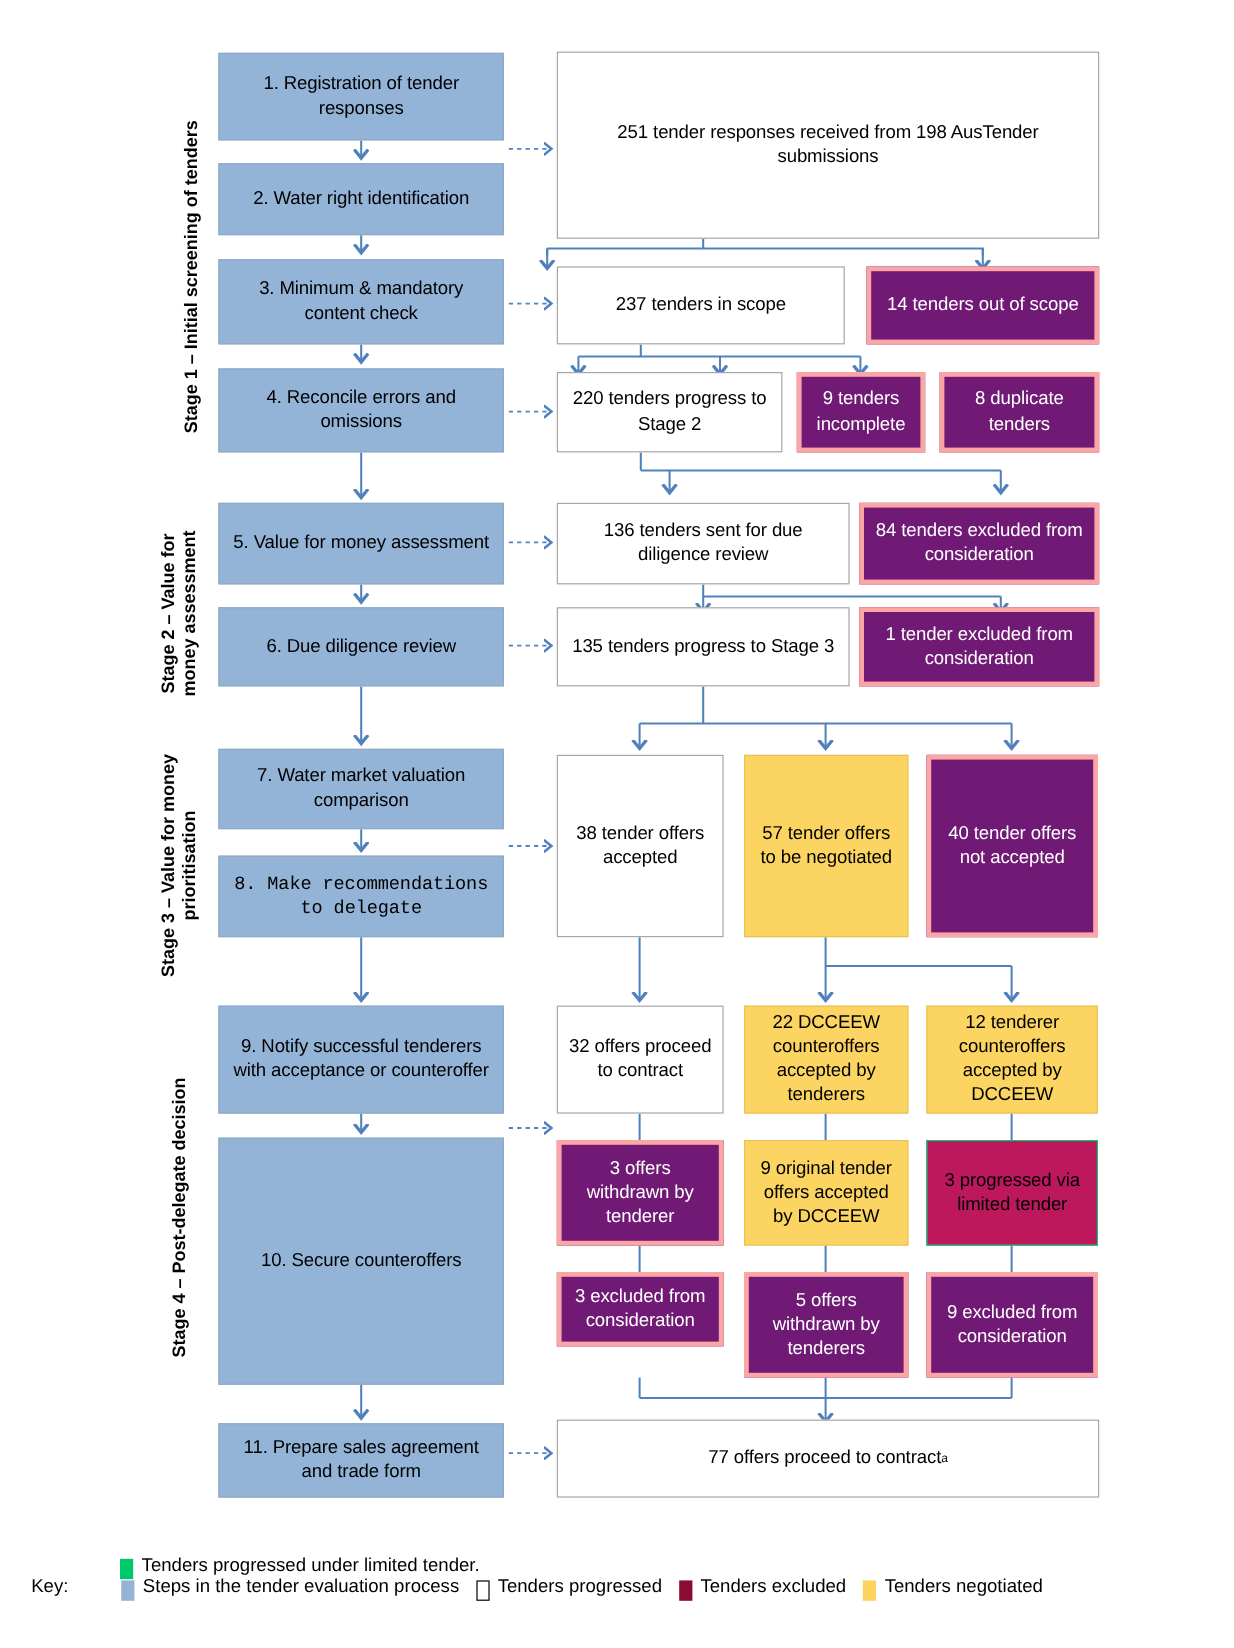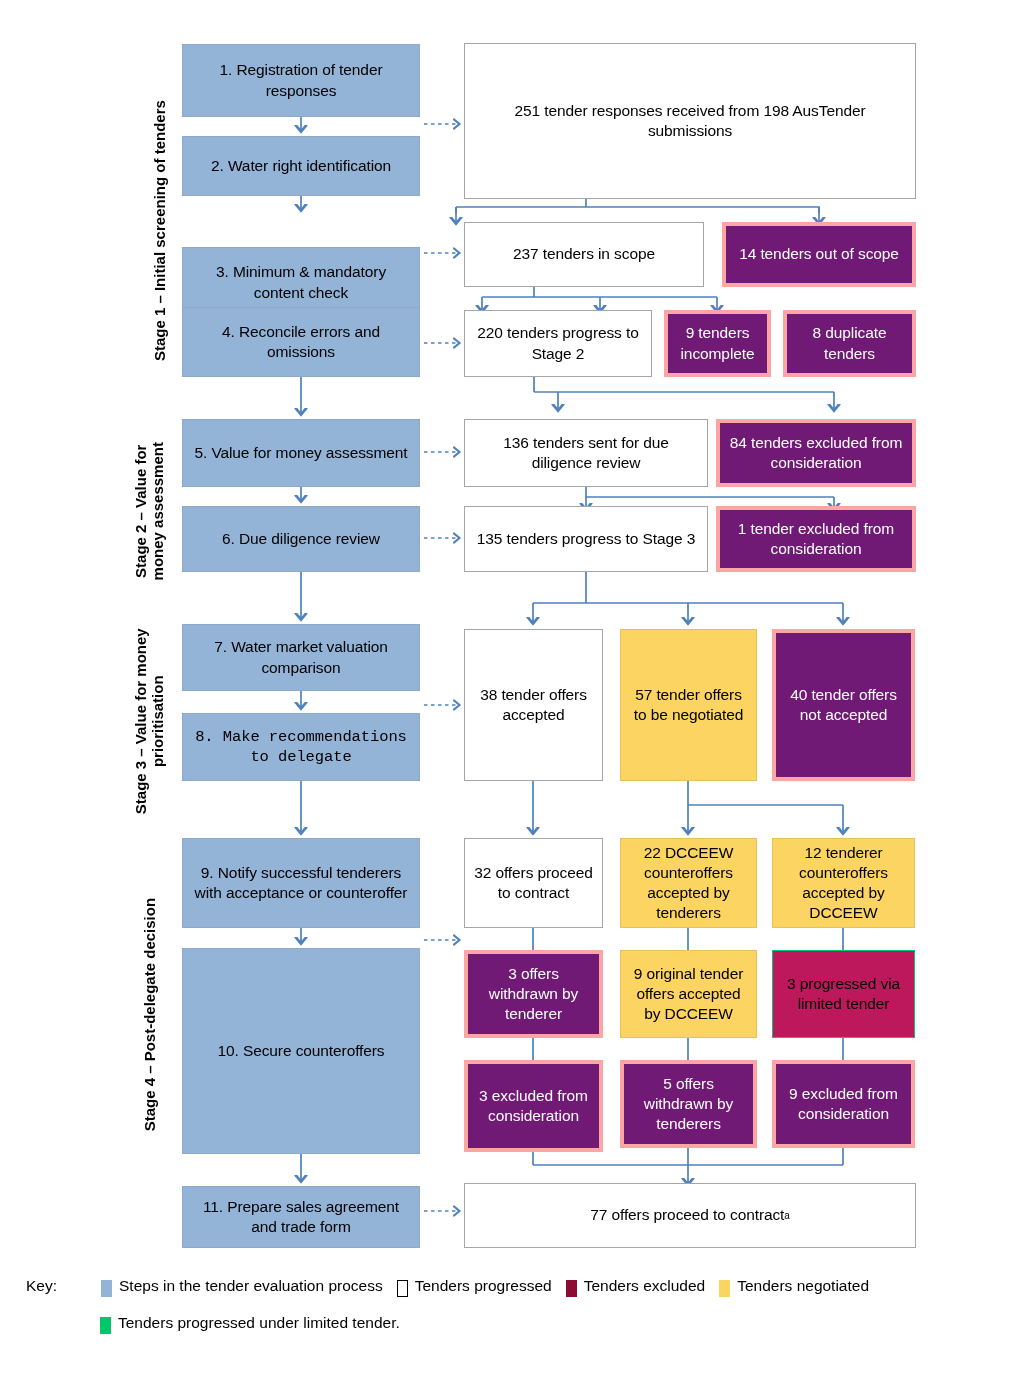--- a/index.html
+++ b/index.html
@@ -151,21 +151,21 @@
     </g>
   </svg>
 
   <div class="stage-label rot" style="left:-33px;top:222px;width:386px;">Stage 1 – Initial screening of tenders</div>
   <div class="stage-label rot" style="left:58px;top:494px;width:183px;">Stage 2 – Value for money assessment</div>
   <div class="stage-label rot" style="left:52px;top:704px;width:195px;">Stage 3 – Value for money prioritisation</div>
   <div class="stage-label rot" style="left:-23px;top:1006px;width:345px;">Stage 4 – Post-delegate decision</div>
 
   <div class="box step" style="left:182px;top:44px;width:238px;height:73px;">1. Registration of tender responses</div>
   <div class="box step" style="left:182px;top:136px;width:238px;height:60px;">2. Water right identification</div>
-  <div class="box step" style="left:182px;top:216px;width:238px;height:71px;margin-top:31px;">3. Minimum &amp; mandatory content check</div>
+  <div class="box step" style="left:182px;top:216px;width:238px;height:71px;">3. Minimum &amp; mandatory content check</div>
   <div class="box step" style="left:182px;top:307px;width:238px;height:70px;">4. Reconcile errors and omissions</div>
   <div class="box step" style="left:182px;top:419px;width:238px;height:68px;">5. Value for money assessment</div>
   <div class="box step" style="left:182px;top:506px;width:238px;height:66px;">6. Due diligence review</div>
   <div class="box step" style="left:182px;top:624px;width:238px;height:67px;">7. Water market valuation comparison</div>
   <div class="box step" style="left:182px;top:713px;width:238px;height:68px;font-family:Liberation Mono, monospace;">8. Make recommendations to delegate</div>
   <div class="box step" style="left:182px;top:838px;width:238px;height:90px;">9. Notify successful tenderers with acceptance or counteroffer</div>
   <div class="box step" style="left:182px;top:948px;width:238px;height:206px;">10. Secure counteroffers</div>
   <div class="box step" style="left:182px;top:1186px;width:238px;height:62px;">11. Prepare sales agreement and trade form</div>
 
   <div class="box prog" style="left:464px;top:43px;width:452px;height:156px;">251 tender responses received from 198 AusTender submissions</div>
@@ -188,40 +188,40 @@
   <div class="box excl" style="left:772px;top:629px;width:143px;height:152px;">40 tender offers not accepted</div>
 
   <div class="box prog" style="left:464px;top:838px;width:139px;height:90px;">32 offers proceed to contract</div>
   <div class="box nego" style="left:620px;top:838px;width:137px;height:90px;">22 DCCEEW counteroffers accepted by tenderers</div>
   <div class="box nego" style="left:772px;top:838px;width:143px;height:90px;">12 tenderer counteroffers accepted by DCCEEW</div>
 
   <div class="box excl" style="left:464px;top:950px;width:139px;height:88px;">3 offers withdrawn by tenderer</div>
   <div class="box nego" style="left:620px;top:950px;width:137px;height:88px;">9 original tender offers accepted by DCCEEW</div>
   <div class="box ltd" style="left:772px;top:950px;width:143px;height:88px;">3 progressed via limited tender</div>
 
-  <div class="box excl" style="left:464px;top:1060px;width:139px;height:92px;">3 excluded from consideration</div>
+  <div class="box excl" style="left:464px;top:1060px;width:139px;height:62px;">3 excluded from consideration</div>
   <div class="box excl" style="left:620px;top:1060px;width:137px;height:88px;">5 offers withdrawn by tenderers</div>
   <div class="box excl" style="left:772px;top:1060px;width:143px;height:88px;">9 excluded from consideration</div>
 
   <div class="box prog" style="left:464px;top:1183px;width:452px;height:65px;">
     <span>77 offers proceed to contract</span>
       <sup>a</sup>
   </div>
 
   <div class="key" style="left:26px;top:1277px;width:990px;">
+    <div class="key-row" style="margin-top:19px;margin-left:74px;">
+      <span class="swatch sw-ltd"></span>
+      <span class="key-text">Tenders progressed under limited tender.</span>
+    </div>
     <div class="key-row">
       <span style="margin-right:44px;">Key:</span>
       <span class="swatch sw-step"></span>
       <span class="key-text">Steps in the tender evaluation process</span>
       <span class="swatch sw-prog"></span>
       <span class="key-text">Tenders progressed</span>
       <span class="swatch sw-excl"></span>
       <span class="key-text">Tenders excluded</span>
       <span class="swatch sw-nego"></span>
       <span class="key-text">Tenders negotiated</span>
     </div>
-    <div class="key-row" style="margin-top:19px;margin-left:74px;">
-      <span class="swatch sw-ltd"></span>
-      <span class="key-text">Tenders progressed under limited tender.</span>
-    </div>
   </div>
 
 </div>
 
 </body></html>

